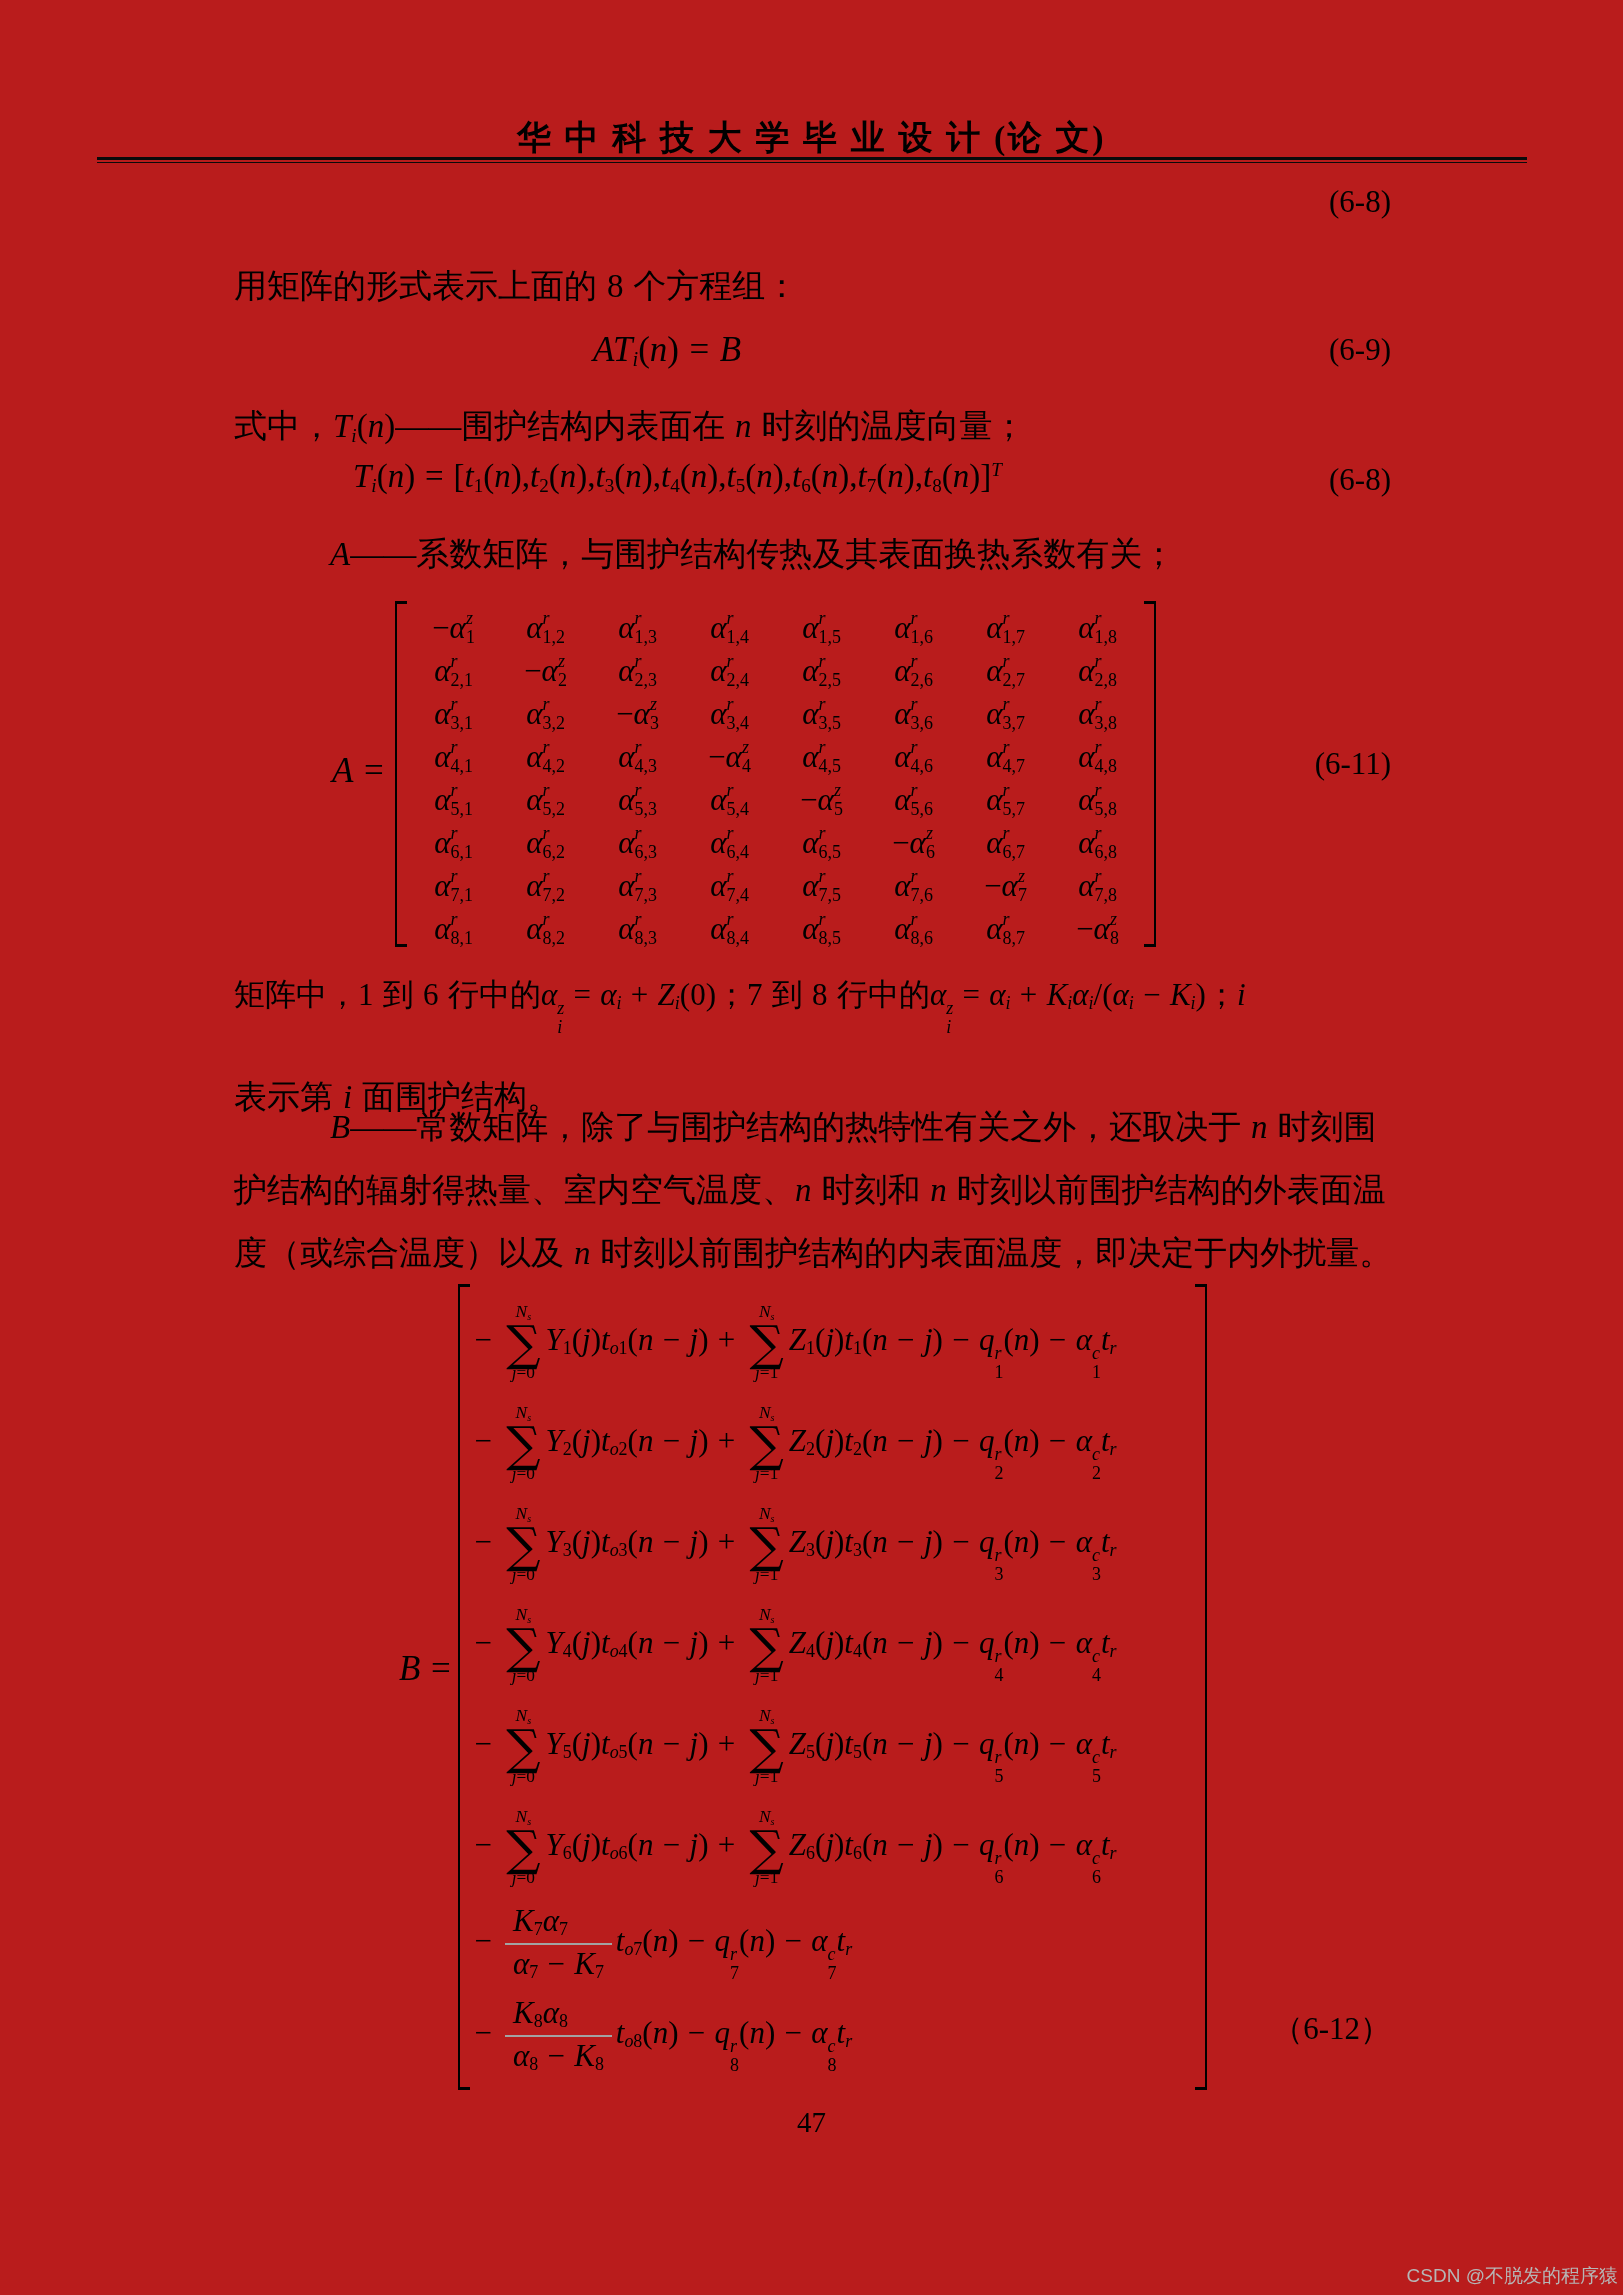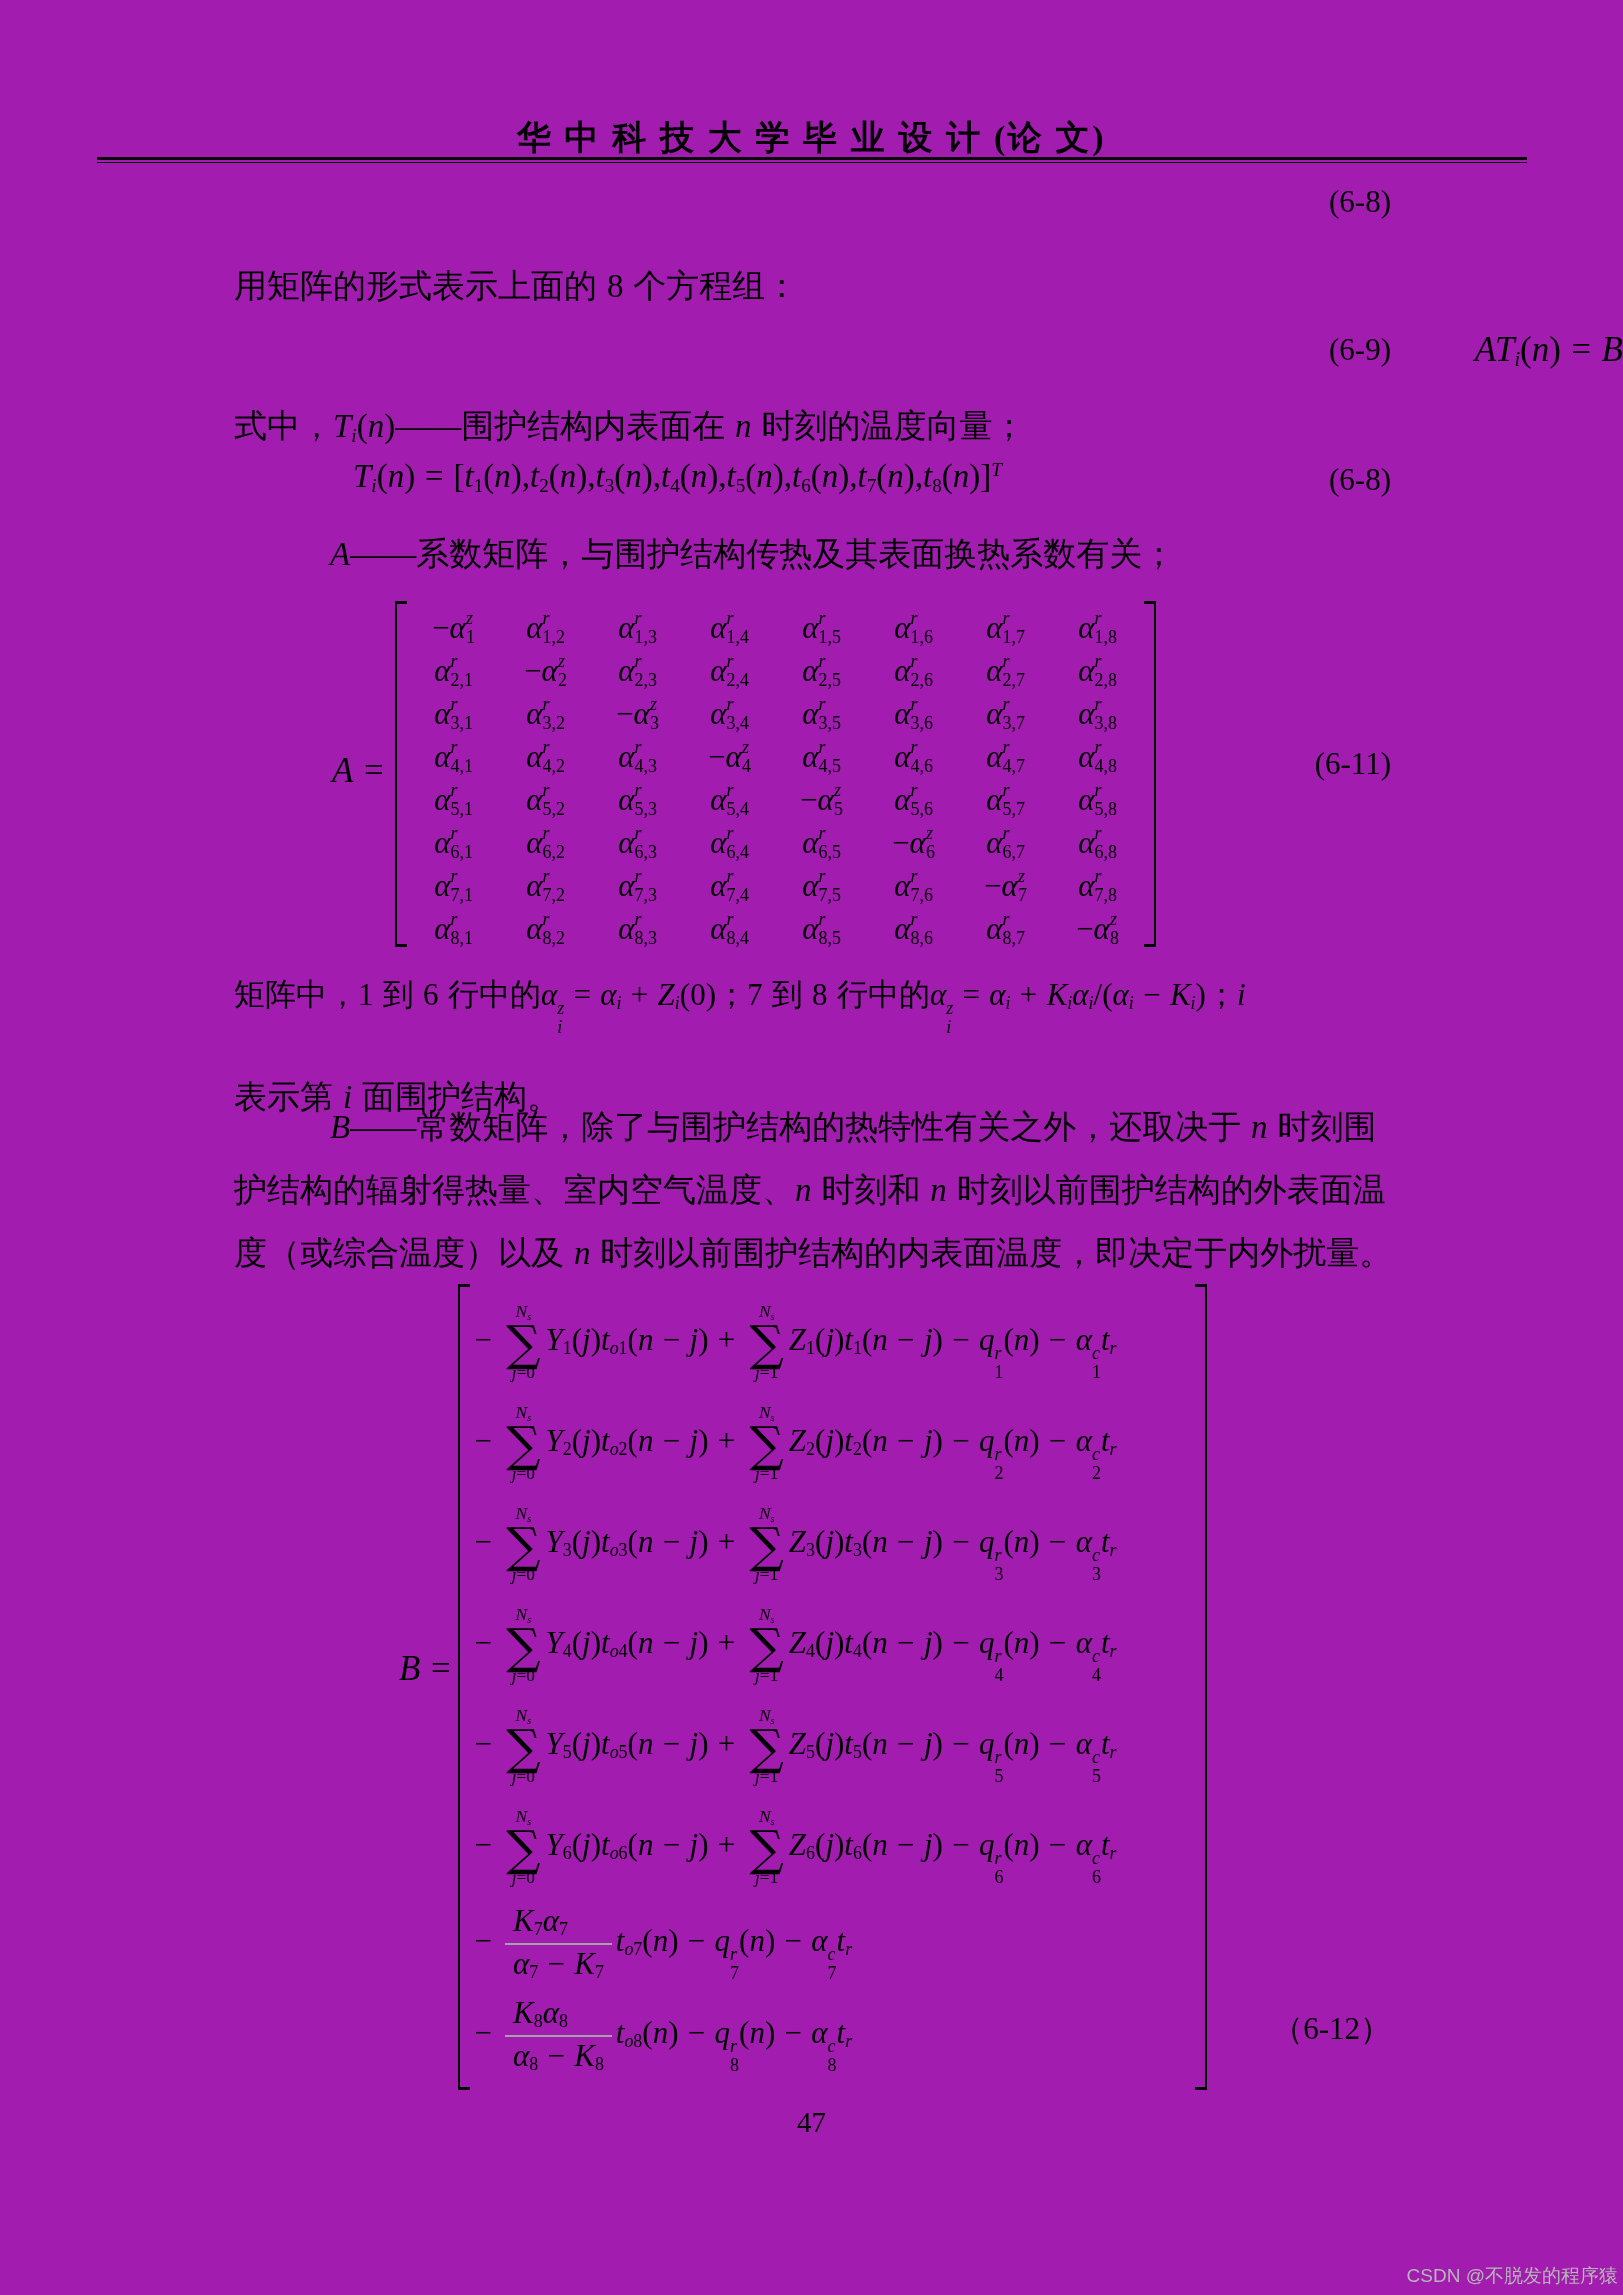--- a/index.html
+++ b/index.html
@@ -1,32 +1,32 @@
 <!DOCTYPE html>
 <html style="font-size:10.5px"><head>
 <meta charset="utf-8">
 <style>
   html,body{margin:0;padding:0;background:#ffffff;}
   .page{
-    position:relative;width:1623px;height:2295px;background:#a21caf;
+    position:relative;width:1623px;height:2295px;background:#b91c1c;
     font-family:"Liberation Serif","DejaVu Serif",serif;color:#000;overflow:hidden;
   }
   .abs{position:absolute;}
   
   .title{
     left:0;top:115px;width:1623px;text-align:center;
     font-size:34px;font-weight:bold;letter-spacing:2.6px;white-space:nowrap;
   }
   .rule{left:97px;top:157px;width:1430px;height:2px;
     border-top:3.9px solid #0a0a0a;border-bottom:1.3px solid #0a0a0a;}
   
   .para{font-size:33px;white-space:nowrap;line-height:1.2;}
   .eqlabel{font-size:31px;left:1220px;width:171px;text-align:right;white-space:nowrap;}
   .eqline{font-size:33px;white-space:nowrap;}
-  .center-eq{left:0;width:1623px;text-align:right;font-size:35px;white-space:nowrap;}
+  .center-eq{left:0;width:1334px;text-align:center;font-size:35px;white-space:nowrap;}
   
   .it{font-style:italic;}
   .op{font-style:normal;}
   .cjk{font-style:normal;}
   .gap{display:inline-block;width:0.30em;}
   .sb{font-size:0.58em;vertical-align:-0.25em;}
   .sp{font-size:0.58em;vertical-align:0.55em;}
   .ss{display:inline-flex;flex-direction:column;align-items:flex-start;
       line-height:1;vertical-align:-0.52em;font-size:0.58em;}
   .ss-t{display:block;height:1.05em;}

